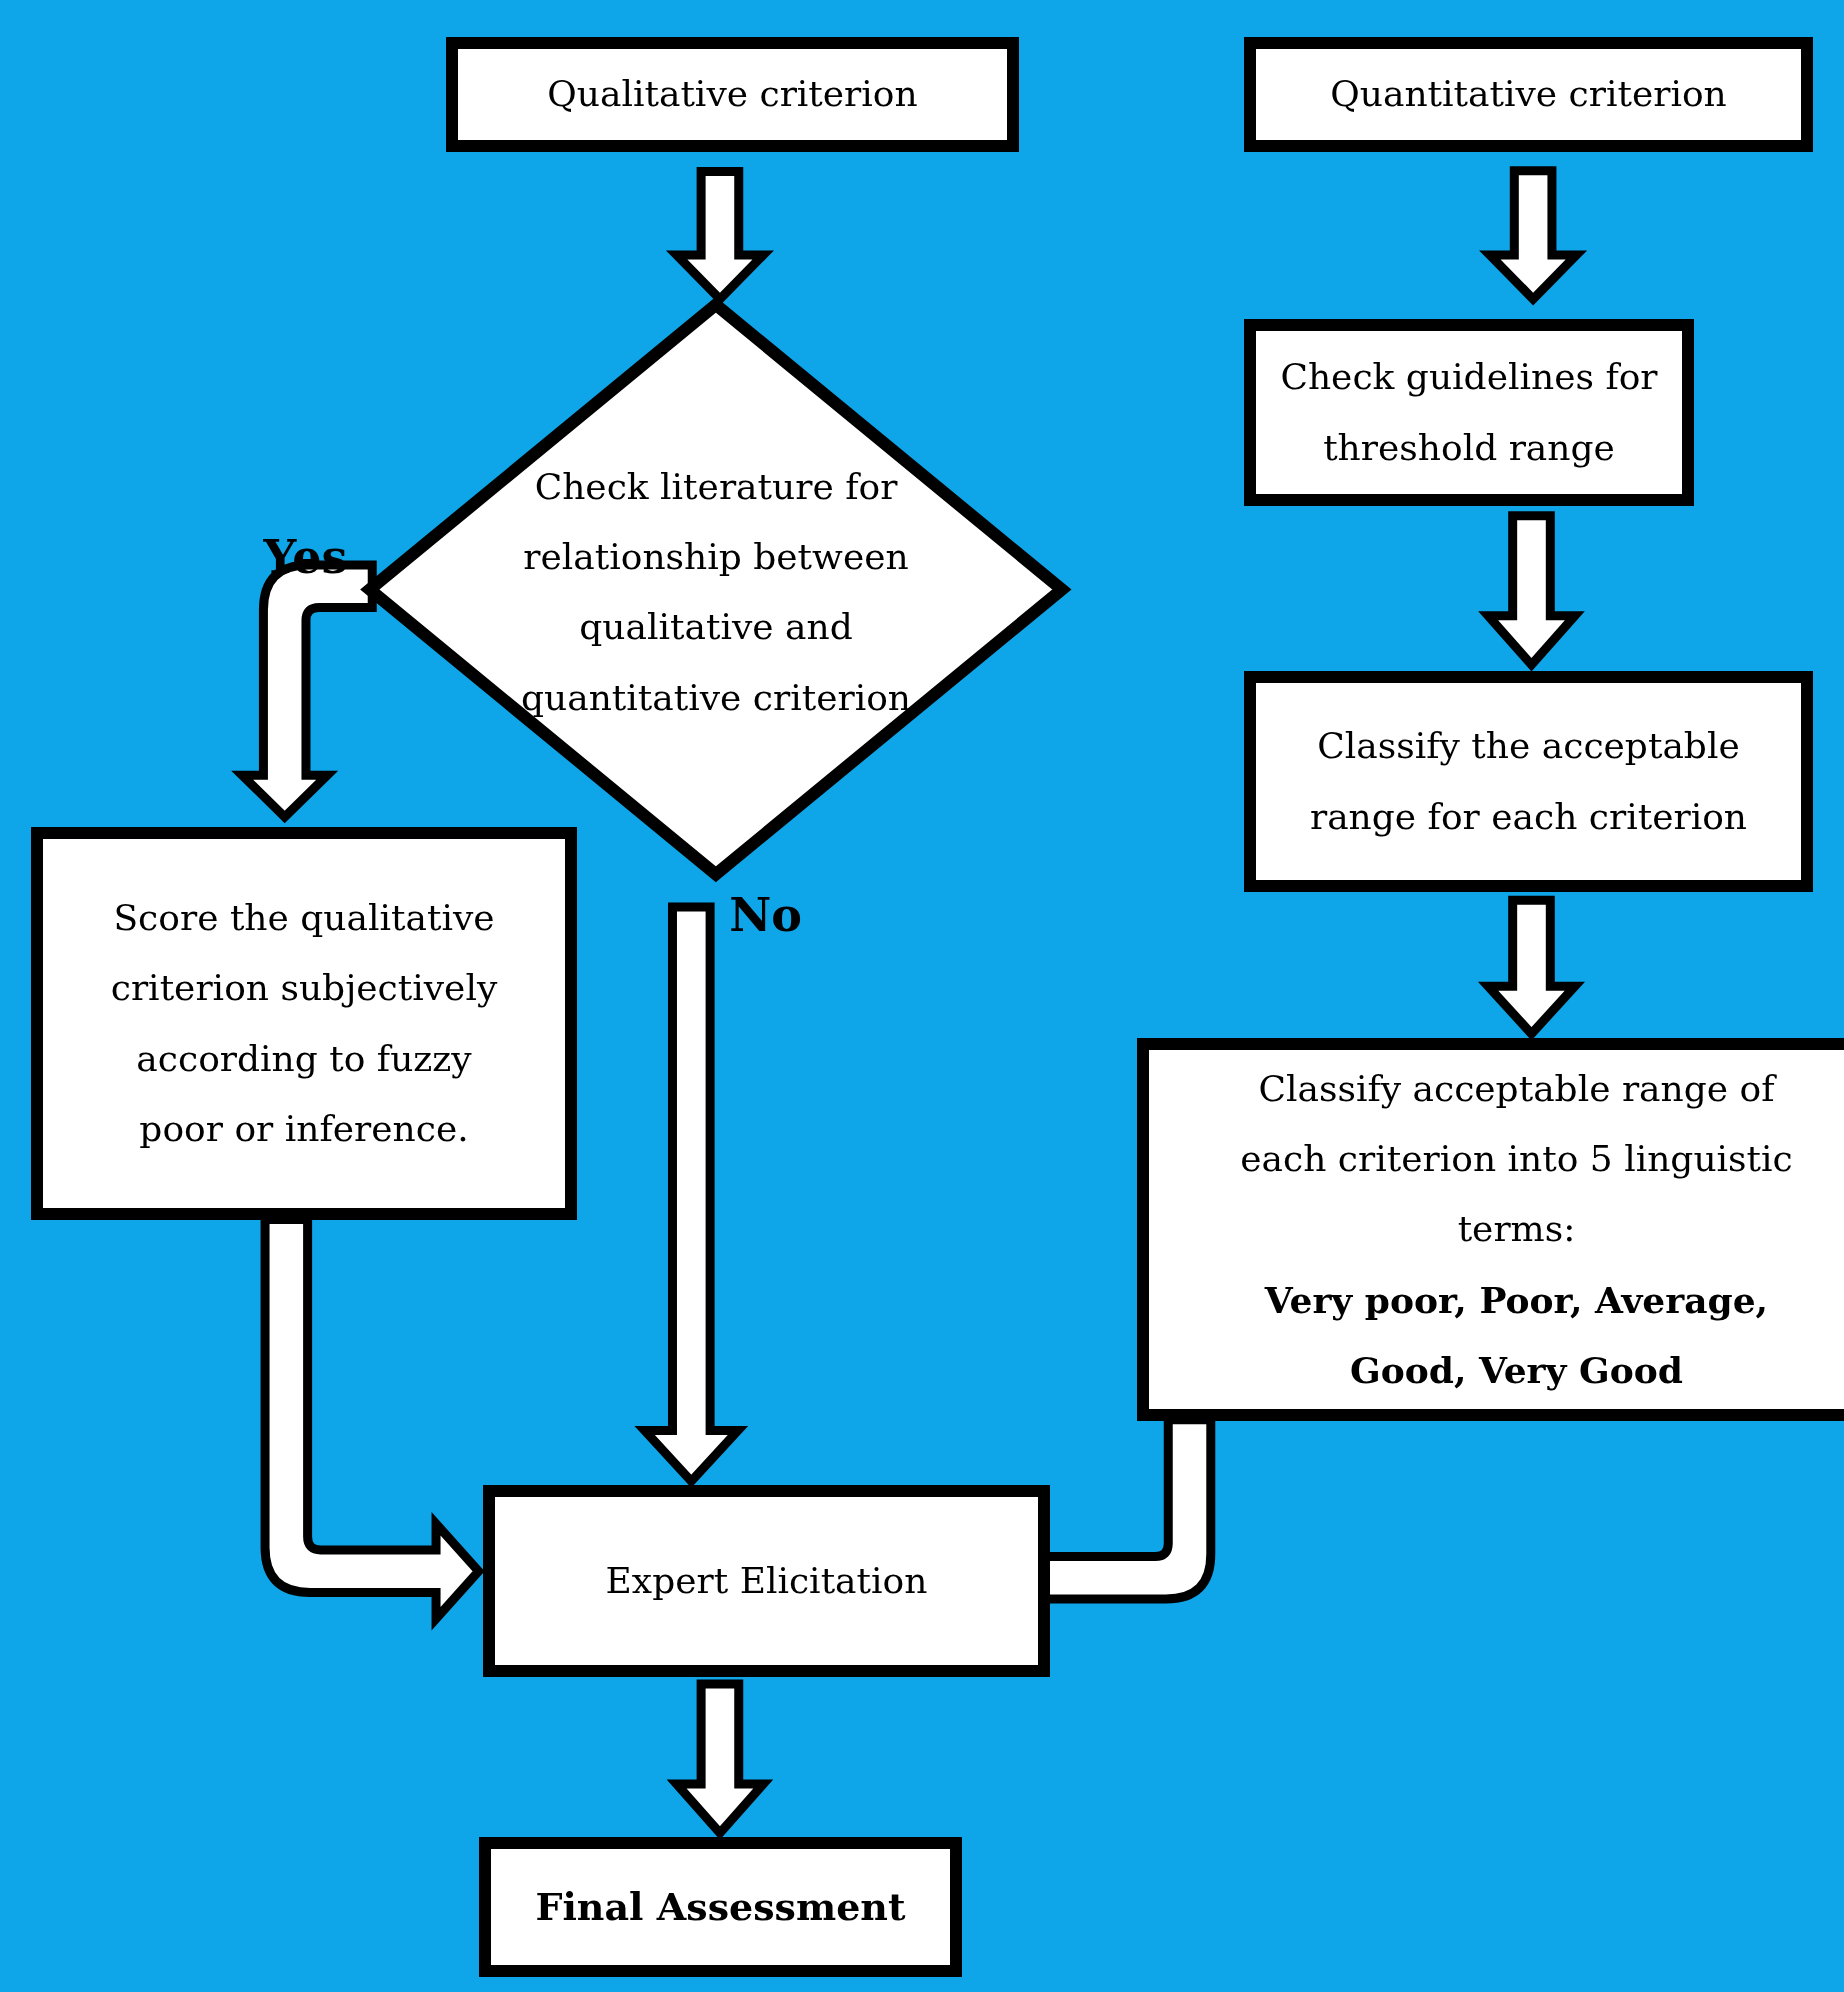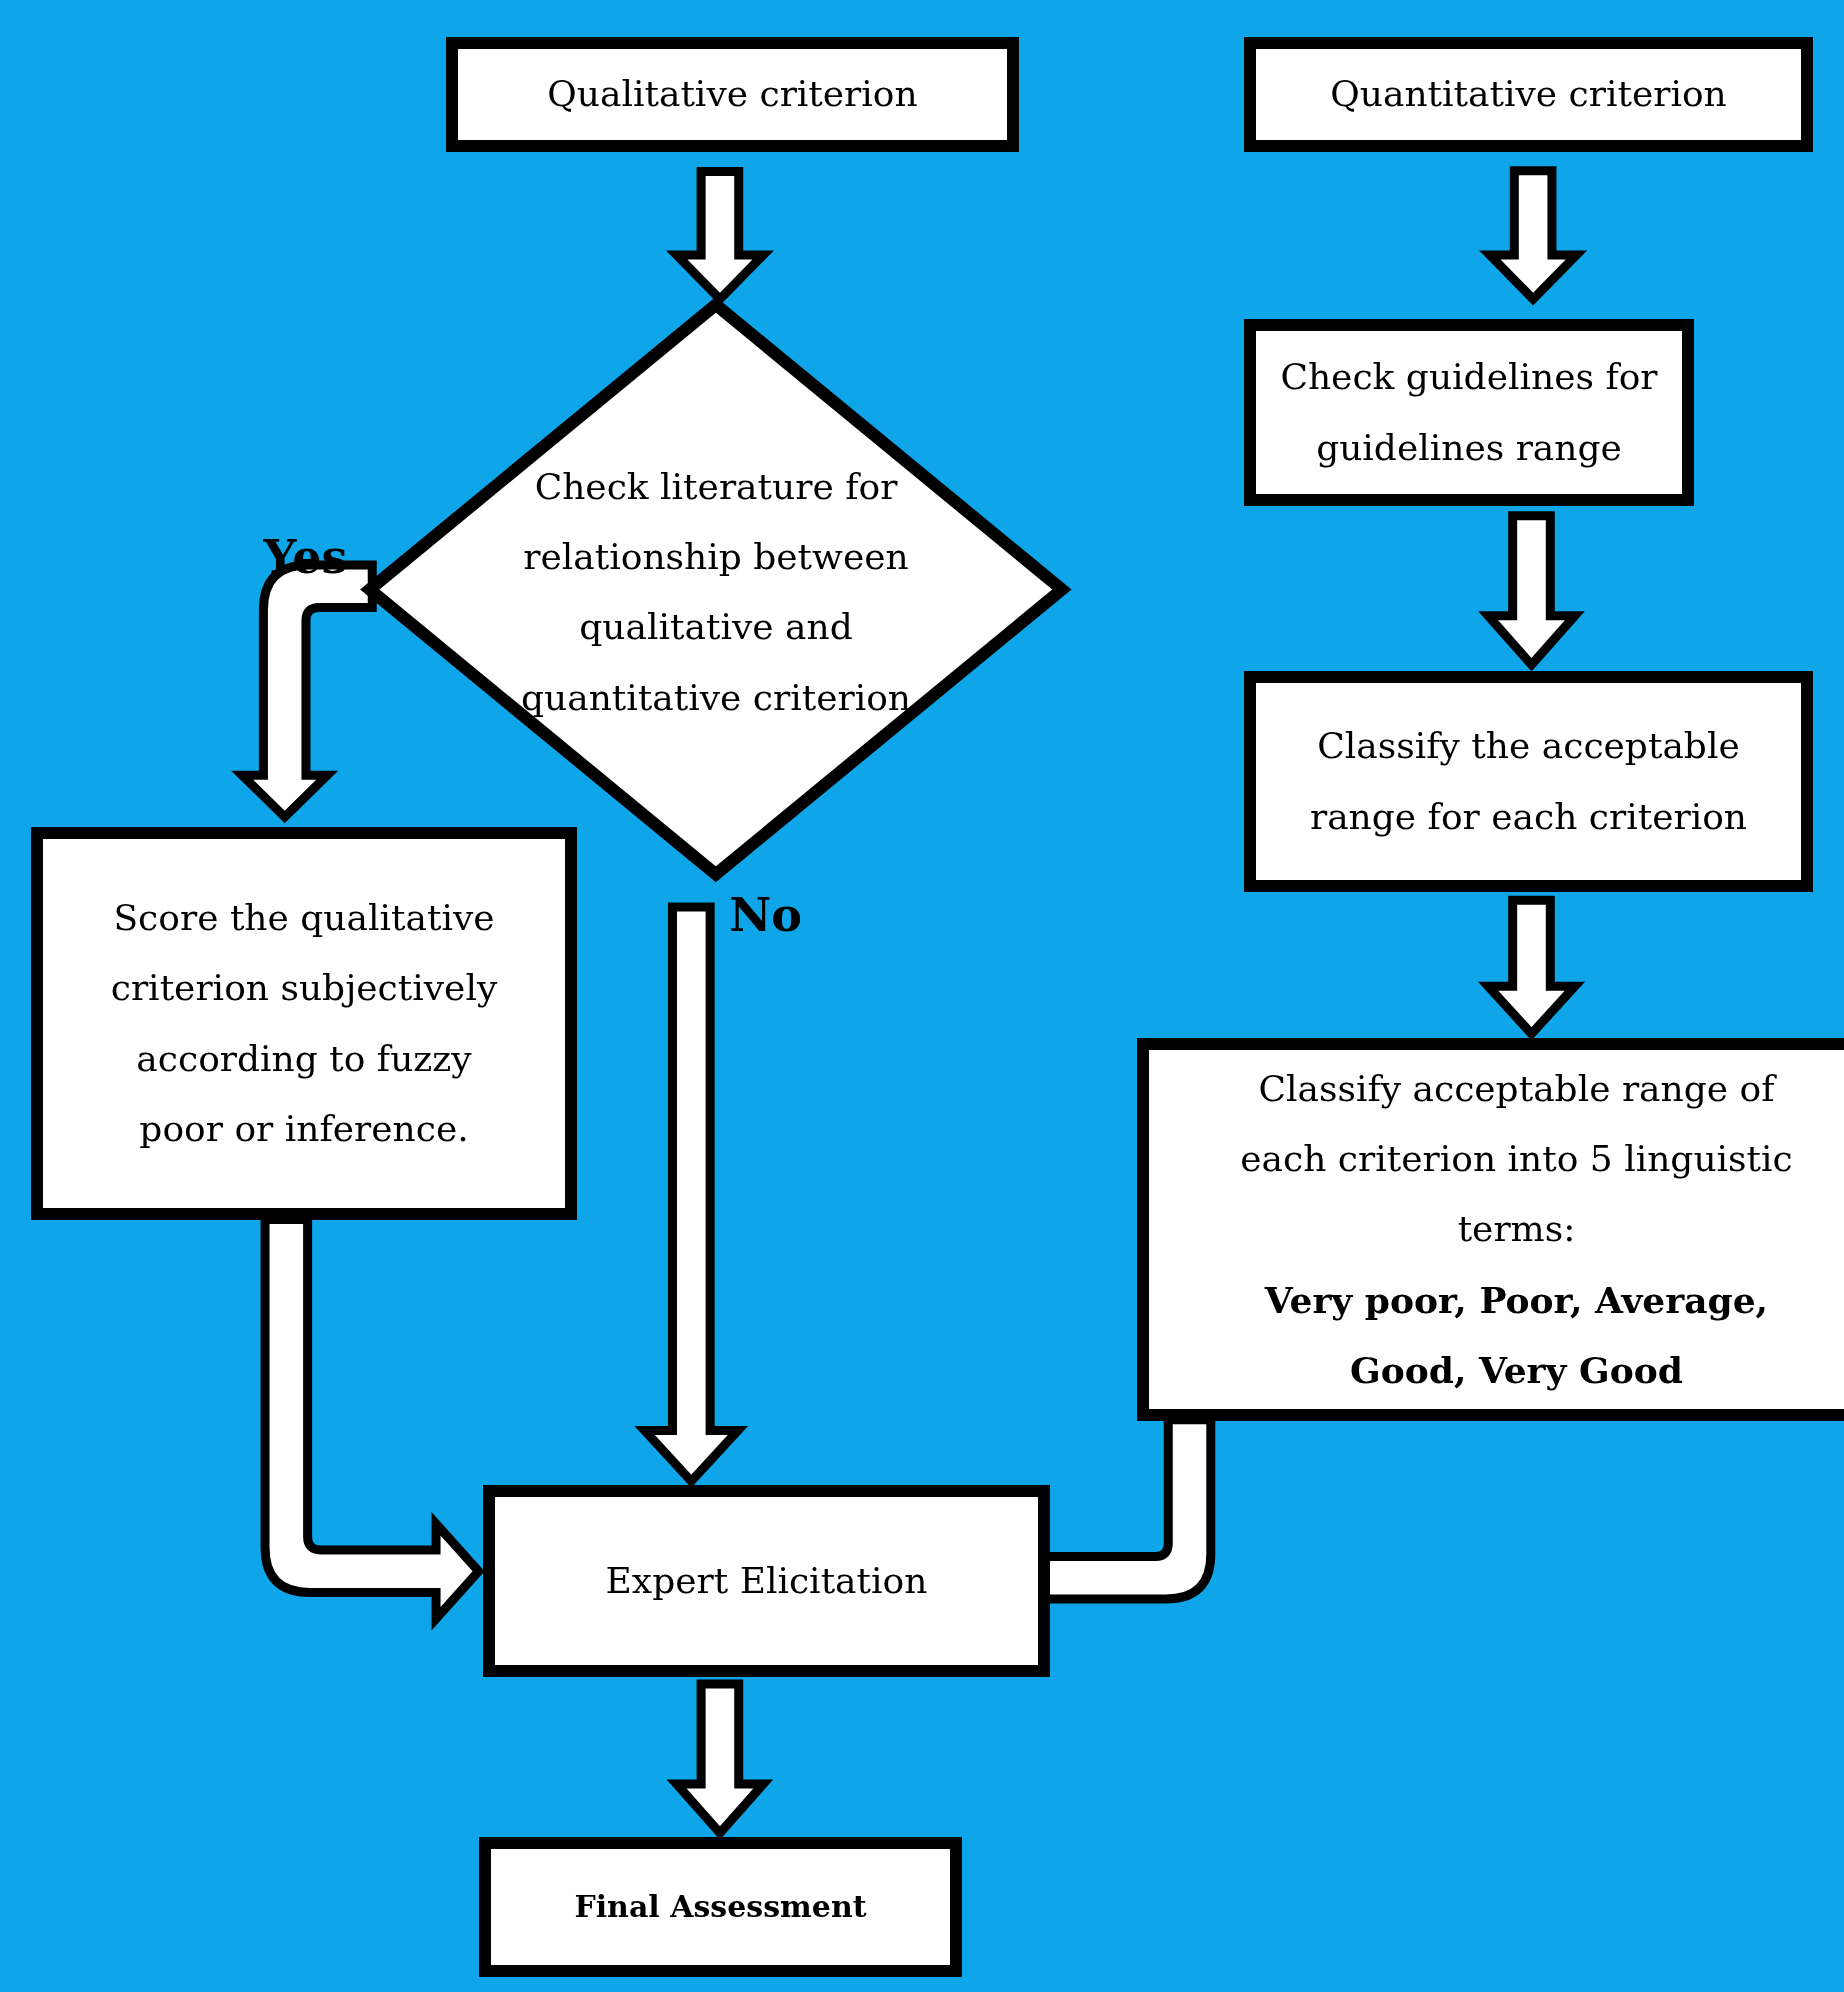--- a/index.html
+++ b/index.html
@@ -43,21 +43,21 @@
     line-height:1.95;
   }
   
   #node-qualitative{left:446px;top:37px;width:573px;height:115px;}
   #node-quantitative{left:1244px;top:37px;width:569px;height:115px;}
   #node-check-guidelines{left:1244px;top:319px;width:450px;height:187px;}
   #node-identify{left:1244px;top:671px;width:569px;height:221px;}
   #node-classify{left:1137px;top:1038px;width:759px;height:383px;}
   #node-score{left:31px;top:827px;width:546px;height:393px;}
   #node-expert{left:483px;top:1485px;width:567px;height:192px;}
-  #node-final{left:479px;top:1837px;width:483px;height:140px;font-weight:bold;font-size:30px;}
+  #node-final{left:479px;top:1837px;width:483px;height:140px;font-weight:bold;font-size:38px;}
   #label-yes{left:240px;top:511px;}
   #label-no{left:700px;top:869px;}
 </style>
 </head>
 <body>
 
 <div id="canvas">
 
   <svg id="arrow-layer" viewBox="0 0 2254 2435" xmlns="http://www.w3.org/2000/svg">
     <g fill="#ffffff" stroke="#000000" stroke-width="11" stroke-linejoin="miter">
@@ -87,21 +87,21 @@
   <div class="box" id="node-qualitative">
     <div class="ln">Qualitative criterion</div>
   </div>
 
   <div class="box" id="node-quantitative">
     <div class="ln">Quantitative criterion</div>
   </div>
 
   <div class="box" id="node-check-guidelines">
     <div class="ln">Check guidelines for</div>
-    <div class="ln">guidelines range</div>
+    <div class="ln">threshold range</div>
   </div>
 
   <div class="box" id="node-identify">
     <div class="ln">Classify the acceptable</div>
     <div class="ln">range for each criterion</div>
   </div>
 
   <div class="box" id="node-classify">
     <div class="ln">Classify acceptable range of</div>
     <div class="ln">each criterion into 5 linguistic</div>

